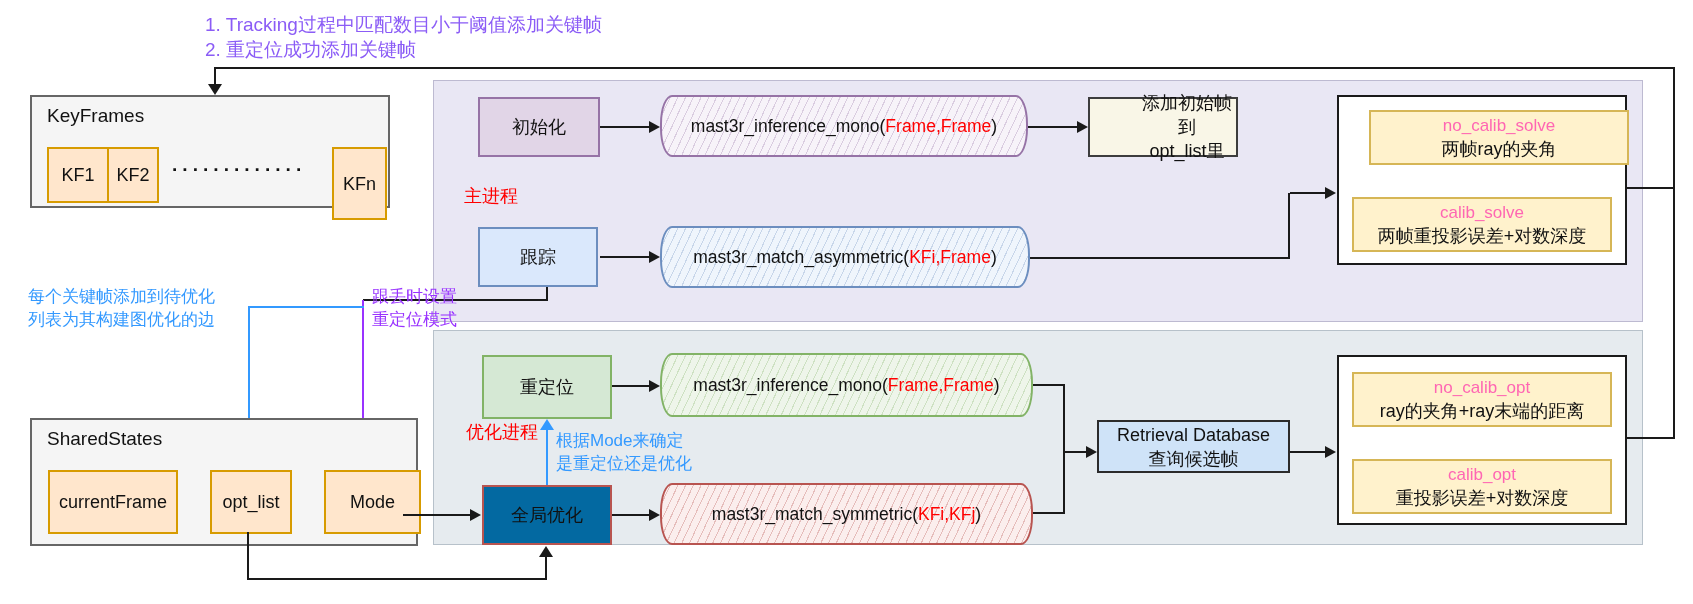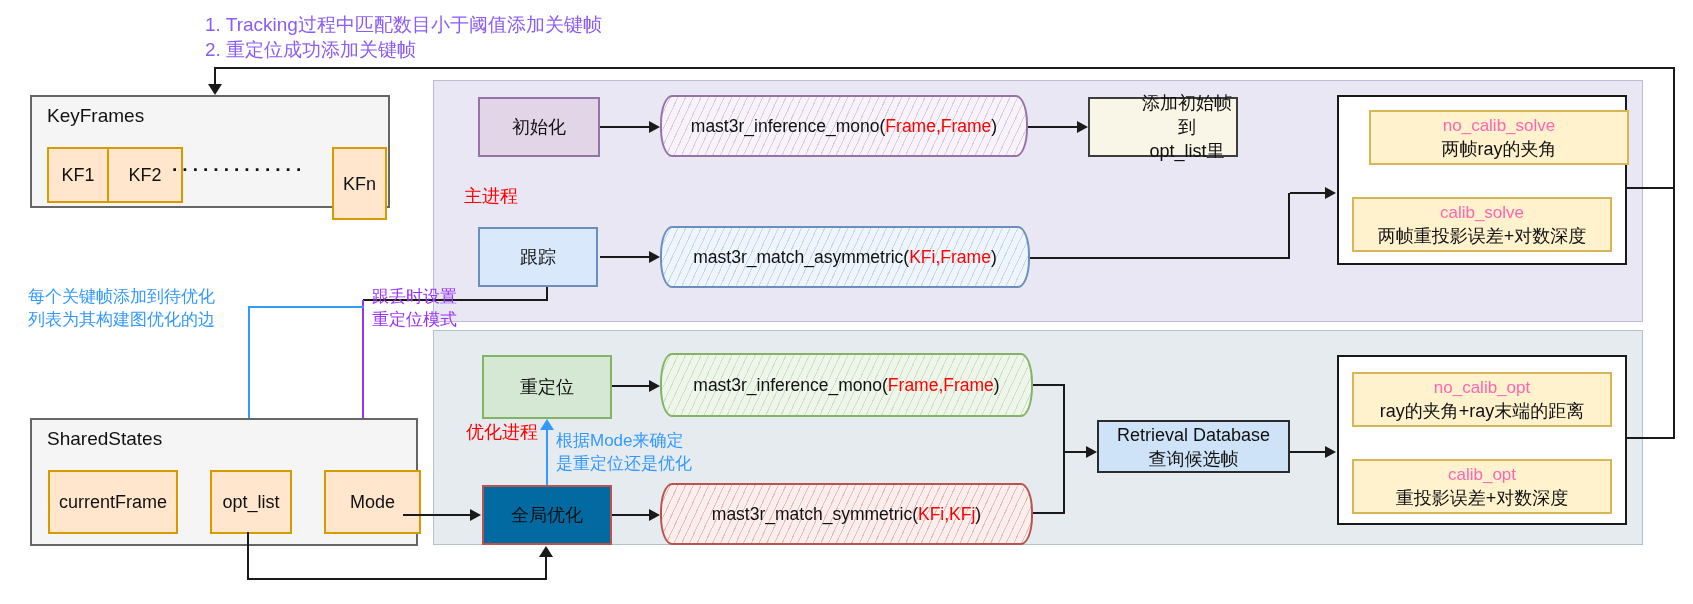--- a/index.html
+++ b/index.html
@@ -67,21 +67,21 @@
   <div class="ln" style="left:214px; top:67px; width:1461px; height:2px;"></div>
   <div class="ln" style="left:1673px; top:67px; width:2px; height:372px;"></div>
   <div class="ln" style="left:214px; top:67px; width:2px; height:18px;"></div>
   <div class="ah ah-down" style="left:208px; top:84px;"></div>
   <div class="ln" style="left:1627px; top:187px; width:48px; height:2px;"></div>
   <div class="ln" style="left:1627px; top:437px; width:48px; height:2px;"></div>
 
   <div class="container-bx" style="left:30px; top:95px; width:360px; height:113px;">
     <div class="container-title">KeyFrames</div>
     <div class="bx orange" style="left:15px; top:50px; width:62px; height:56px;">KF1</div>
-    <div class="bx orange" style="left:75px; top:50px; width:76px; height:56px;">KF2</div>
+    <div class="bx orange" style="left:75px; top:50px; width:52px; height:56px;">KF2</div>
     <div class="dots" style="left:140px; top:62px; width:158px;">·············</div>
     <div class="bx orange" style="left:300px; top:50px; width:55px; height:73px;">KFn</div>
   </div>
 
   <div class="lbl-red" style="left:464px; top:184px;">主进程</div>
   <div class="bx purplebx" style="left:478px; top:97px; width:122px; height:60px;">初始化</div>
   <div class="ln" style="left:600px; top:126px; width:50px; height:2px;"></div>
   <div class="ah ah-right" style="left:649px; top:121px;"></div>
   <div class="cyl cyl-purple" style="left:660px; top:95px; width:368px; height:62px;">
       <span>mast3r_inference_mono(</span>

